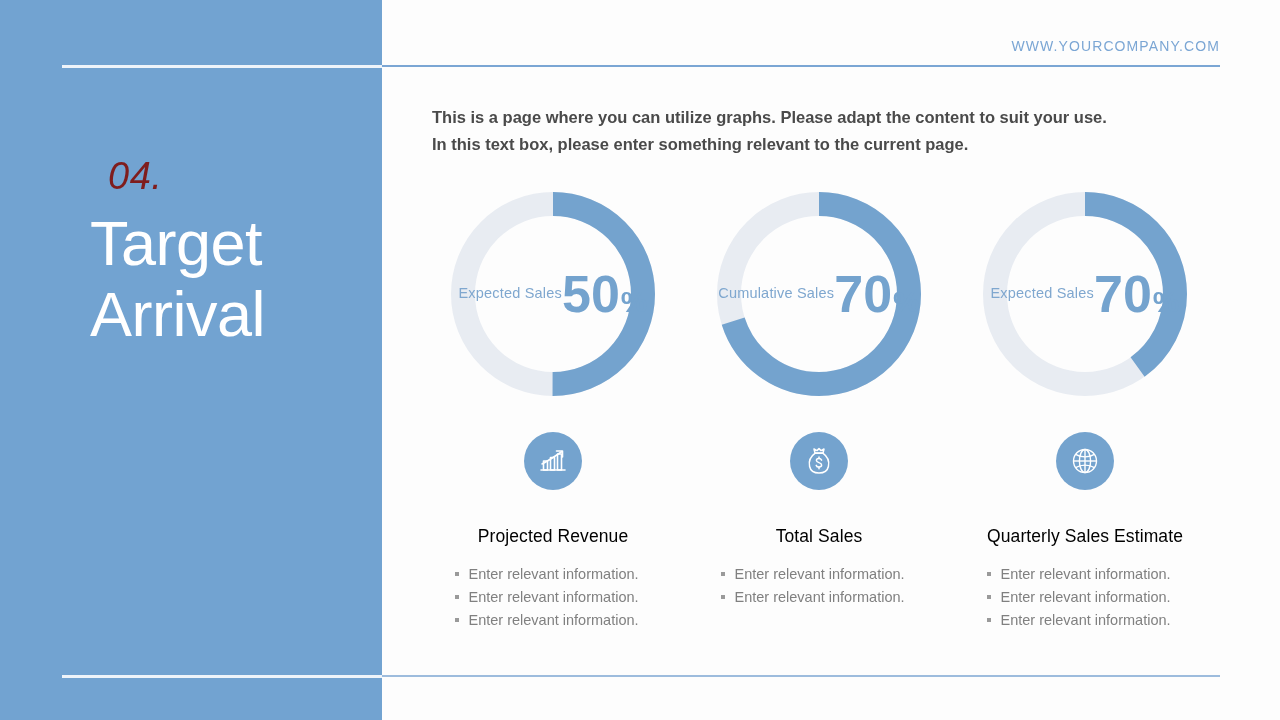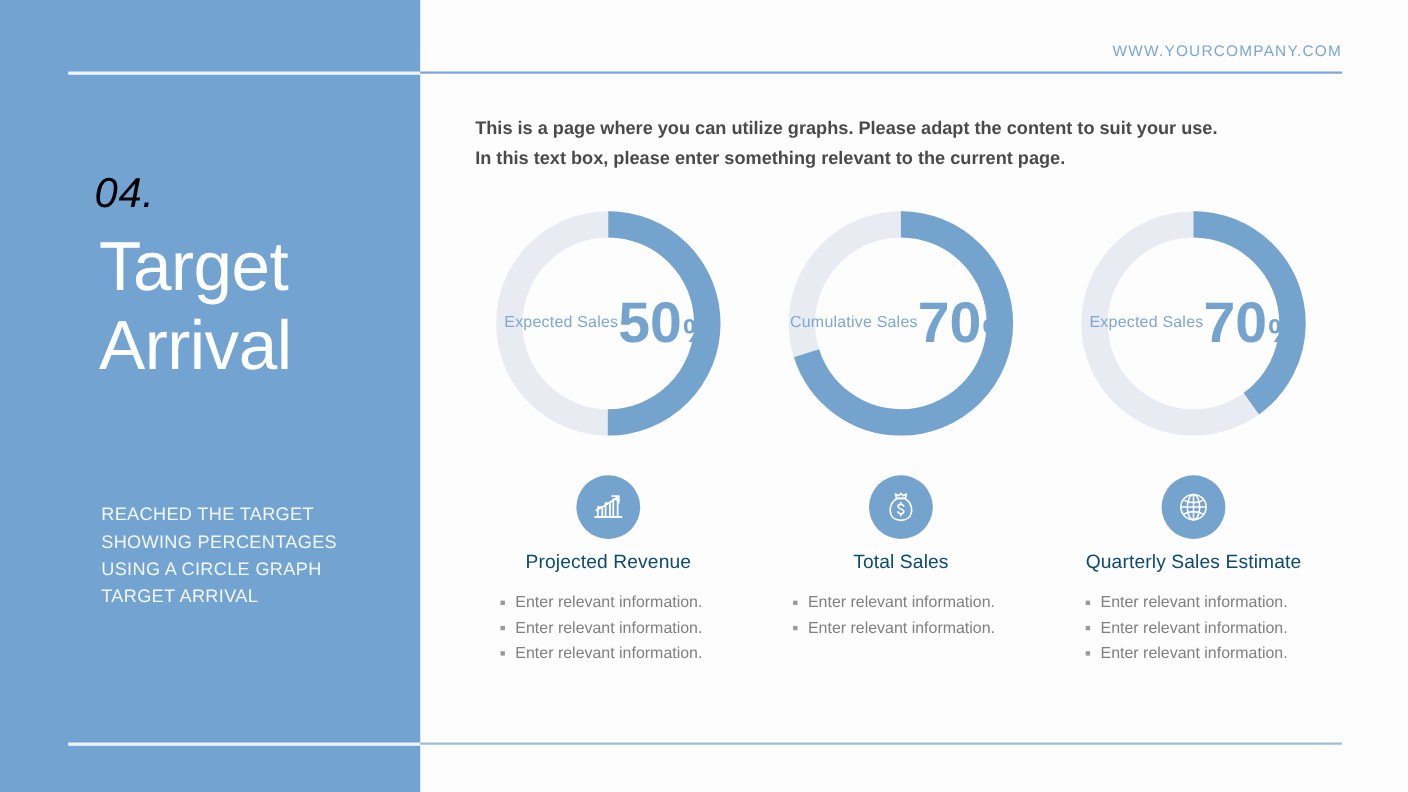--- a/index.html
+++ b/index.html
@@ -35,26 +35,26 @@
   #sidebar-rule-bottom {
     position: absolute;
     left: 62px;
     top: 675px;
     width: 320px;
     height: 3px;
     background: #eef4fa;
   }
   #section-number {
     position: absolute;
-    left: 86px;
+    left: 108px;
     top: 157px;
     font-size: 38px;
     font-style: italic;
     font-weight: 400;
-    color: #000000;
+    color: #7f1d1d;
     letter-spacing: 0.5px;
     line-height: 1;
   }
   #section-title {
     position: absolute;
     left: 90px;
     top: 208px;
     font-size: 63px;
     font-weight: 400;
     color: #ffffff;
@@ -181,23 +181,23 @@
     background: #74a3ce;
     display: flex;
     align-items: center;
     justify-content: center;
   }
   .icon-circle svg {
     display: block;
   }
 
   .column-title {
-    margin-top: 10px;
+    margin-top: 36px;
     font-size: 17.5px;
-    color: #0c4a6e;
+    color: #000000;
     text-align: center;
     letter-spacing: 0.1px;
   }
 
   .bullets {
     margin: 16px 0 0 0;
     padding: 0;
     list-style: none;
     width: 215px;
   }
@@ -229,26 +229,20 @@
 <div id="sidebar">
   <div id="sidebar-rule-top"></div>
 
   <div id="section-number">04.</div>
 
   <div id="section-title">
     <span class="tline">Target</span>
     <span class="tline">Arrival</span>
   </div>
 
-  <div id="sidebar-caption">
-    <span class="cline">REACHED THE TARGET</span>
-    <span class="cline">SHOWING PERCENTAGES</span>
-    <span class="cline">USING A CIRCLE GRAPH</span>
-    <span class="cline">TARGET ARRIVAL</span>
-  </div>
 
   <div id="sidebar-rule-bottom"></div>
 </div>
 
 <div id="header-url">WWW.YOURCOMPANY.COM</div>
 <div id="header-rule"></div>
 
 <div id="intro-text">
   <span class="pline">This is a page where you can utilize graphs. Please adapt the content to suit your use.</span>
   <span class="pline">In this text box, please enter something relevant to the current page.</span>

